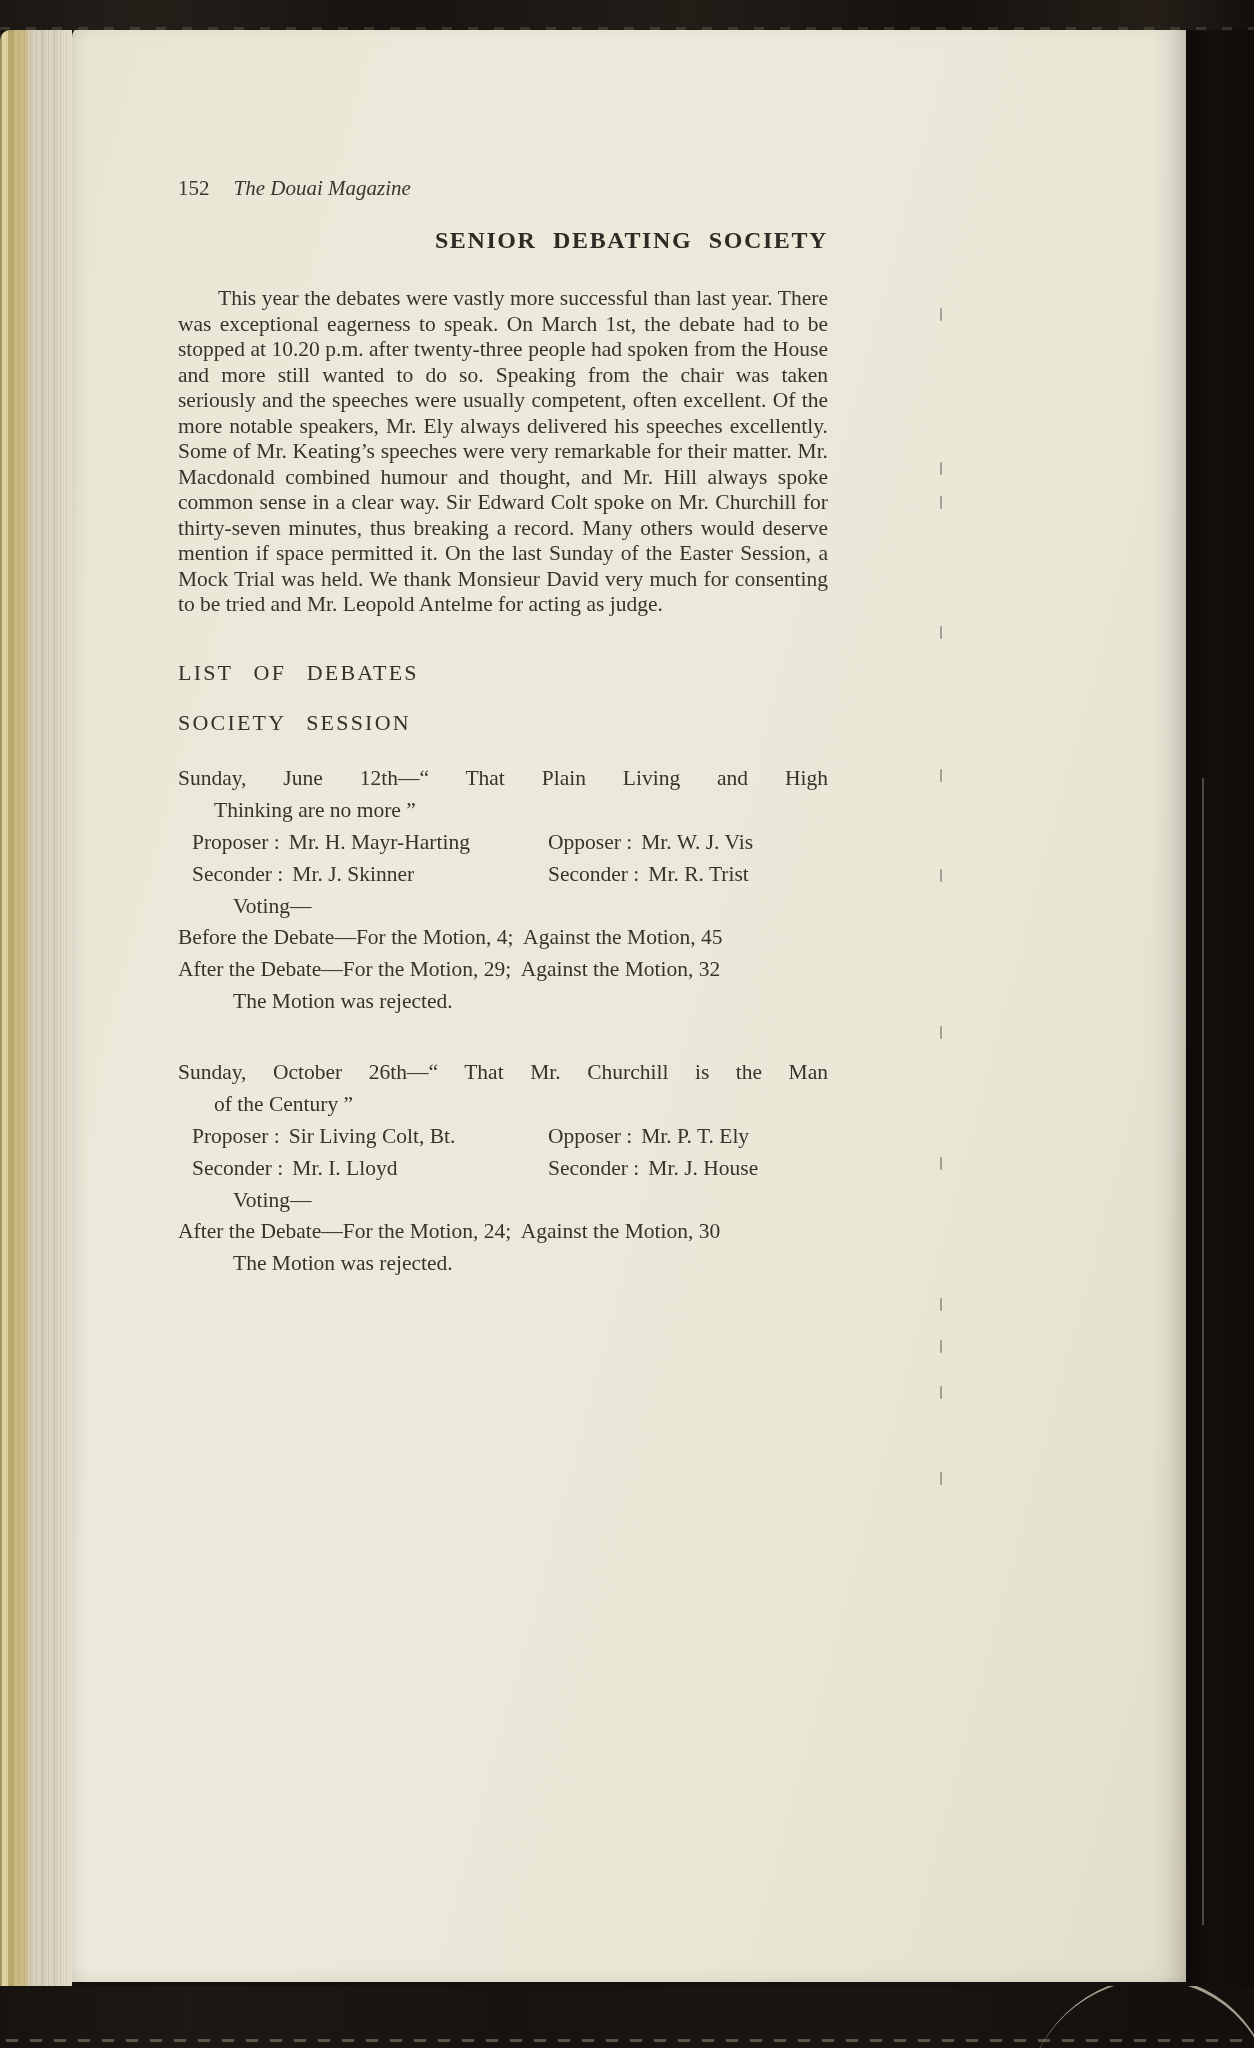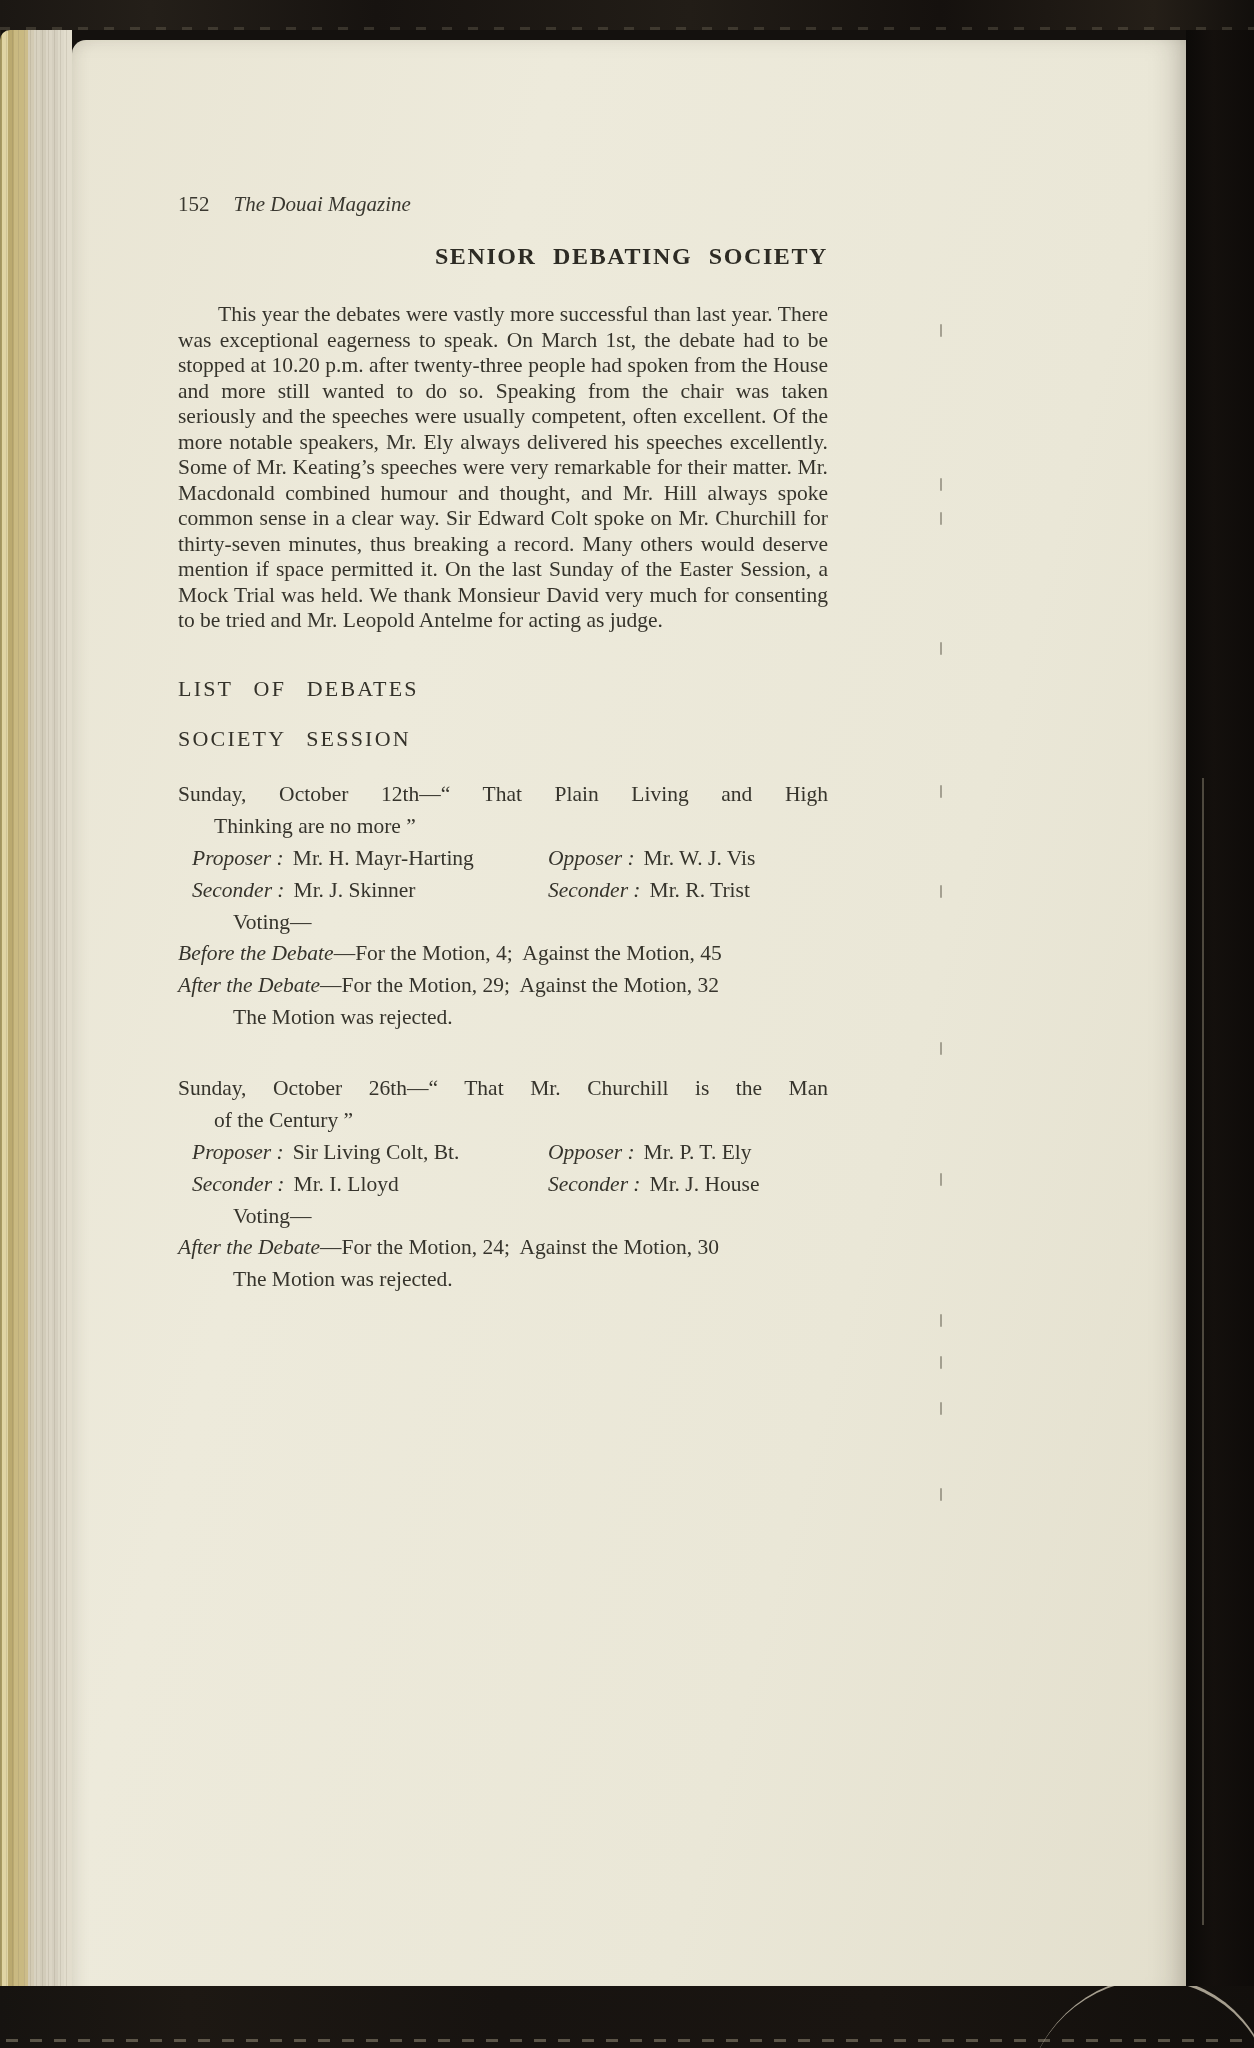--- a/index.html
+++ b/index.html
@@ -48,21 +48,21 @@
       #a99b63 0 2px,#e0d4a4 2px 8px,#baa96f 8px 14px,#c9b981 14px 24px,
       #cdbd8a 24px 28px,#d3cbb4 28px 34px,#d8d2c0 34px 40px,#d2ccba 40px 46px,
       #dbd5c5 46px 52px,#d5cfbf 52px 58px,#ddd8c8 58px 64px,#e2ddcd 64px 72px);
     z-index:2;border-radius:10px 0 0 0;
   }
   .left-stack:after{
     content:"";position:absolute;inset:0;
     background:repeating-linear-gradient(90deg,rgba(110,100,80,.14) 0 1px,transparent 1px 6px);
   }
   .page{
-    position:absolute;left:72px;top:40px;width:1114px;height:1958px;
+    position:absolute;left:72px;top:24px;width:1114px;height:1958px;
     background:linear-gradient(105deg,#e9e5d4,#edeadb 30%,#eae7d7 68%,#e3dfcd);
     box-shadow:inset -20px 0 34px -20px rgba(40,30,20,.38), inset 12px 0 20px -14px rgba(60,50,30,.20);
     border-radius:14px 0 0 0;
     z-index:3;color:#36342c;
   }
   .content{margin-left:106px;width:650px;padding-top:152px;}
   .running-head{font-size:21px;margin:0 0 26px;color:#3a3830;}
   .running-head .mag{margin-left:24px;font-style:italic;}
   .title{
     font-size:24px;font-weight:bold;text-align:right;margin:0 0 32px;
@@ -78,21 +78,21 @@
   }
   .heading.list{margin:0 0 24px;}
   .heading.session{margin:0 0 30px;}
   .debate{margin:0 0 46px;}
   .debate p,.debate .row{font-size:21.5px;line-height:25px;margin:0 0 7px;}
   .motion-l1{text-align:justify;text-align-last:justify;white-space:nowrap;}
   .motion-l2{padding-left:36px;}
   .row{display:flex;white-space:nowrap;padding-left:14px;}
   .row .cell-left{width:356px;flex:0 0 auto;}
   .row .cell-right{flex:1;}
-  .it{font-style:italic;}
+  .it{}
   .lbl{margin-right:9px;}
   .voting{padding-left:55px;margin-bottom:6px !important;}
   .vote-line{white-space:nowrap;}
   .result{padding-left:55px;margin-bottom:0 !important;}
   .edge-marks span{
     position:absolute;left:868px;width:2px;height:13px;
     background:rgba(88,84,68,.48);border-radius:1px;
   }
 </style>
 </head>
@@ -110,21 +110,21 @@
     </div>
 
     <h1 class="title">SENIOR DEBATING SOCIETY</h1>
 
     <p class="intro">This year the debates were vastly more successful than last year. There was exceptional eagerness to speak. On March 1st, the debate had to be stopped at 10.20 p.m. after twenty-three people had spoken from the House and more still wanted to do so. Speaking from the chair was taken seriously and the speeches were usually competent, often excellent. Of the more notable speakers, Mr. Ely always delivered his speeches excellently. Some of Mr. Keating’s speeches were very remarkable for their matter. Mr. Macdonald combined humour and thought, and Mr. Hill always spoke common sense in a clear way. Sir Edward Colt spoke on Mr. Churchill for thirty-seven minutes, thus breaking a record. Many others would deserve mention if space permitted it. On the last Sunday of the Easter Session, a Mock Trial was held. We thank Monsieur David very much for consenting to be tried and Mr. Leopold Antelme for acting as judge.</p>
 
     <h2 class="heading list">LIST OF DEBATES</h2>
     <h3 class="heading session">SOCIETY SESSION</h3>
 
     <section class="debate">
-      <p class="motion-l1">Sunday, October 12th—“ That Plain Living and High</p>
+      <p class="motion-l1">Sunday, June 12th—“ That Plain Living and High</p>
       <p class="motion-l2">Thinking are no more ”</p>
       <div class="row">
         <div class="cell-left">
           <span class="it lbl">Proposer :</span><span>Mr. H. Mayr-Harting</span>
         </div>
         <div class="cell-right">
           <span class="it lbl">Opposer :</span><span>Mr. W. J. Vis</span>
         </div>
       </div>
       <div class="row">

